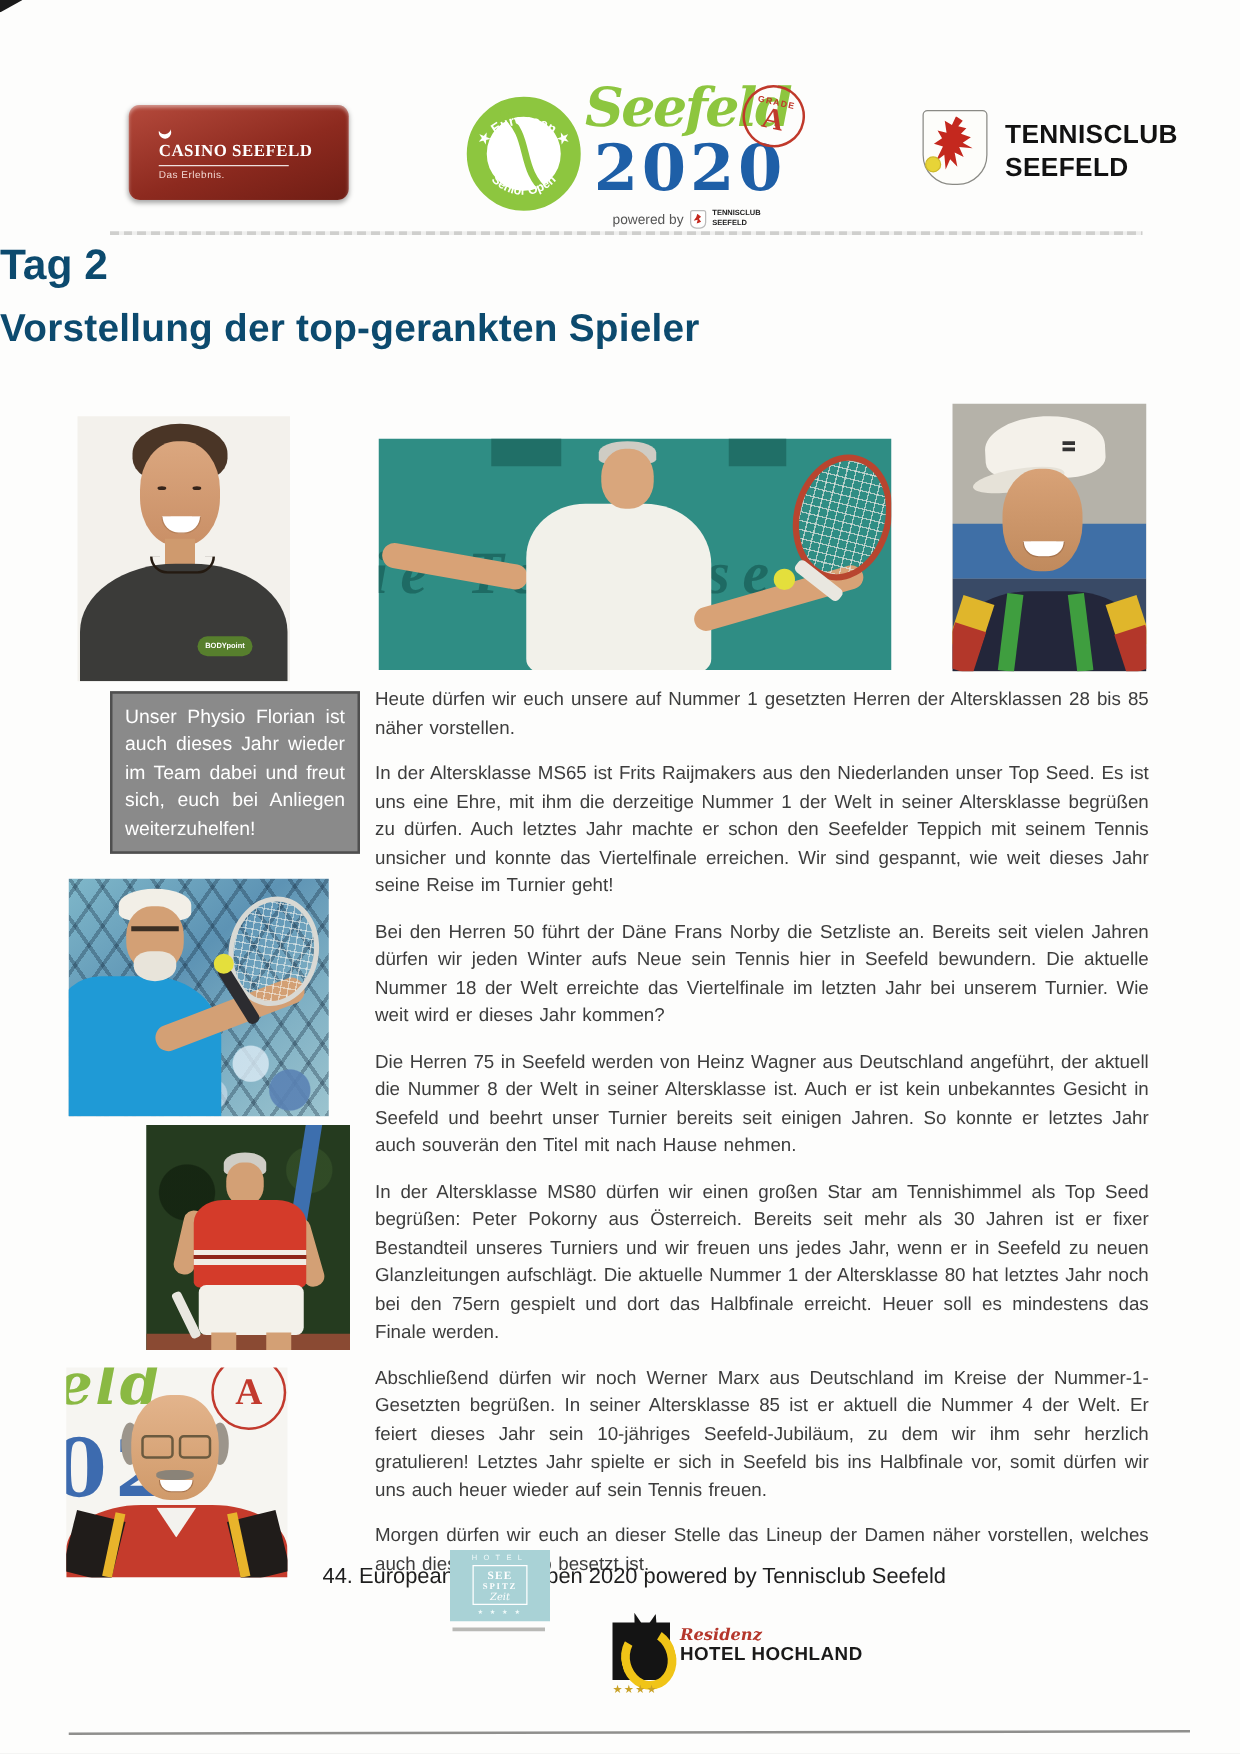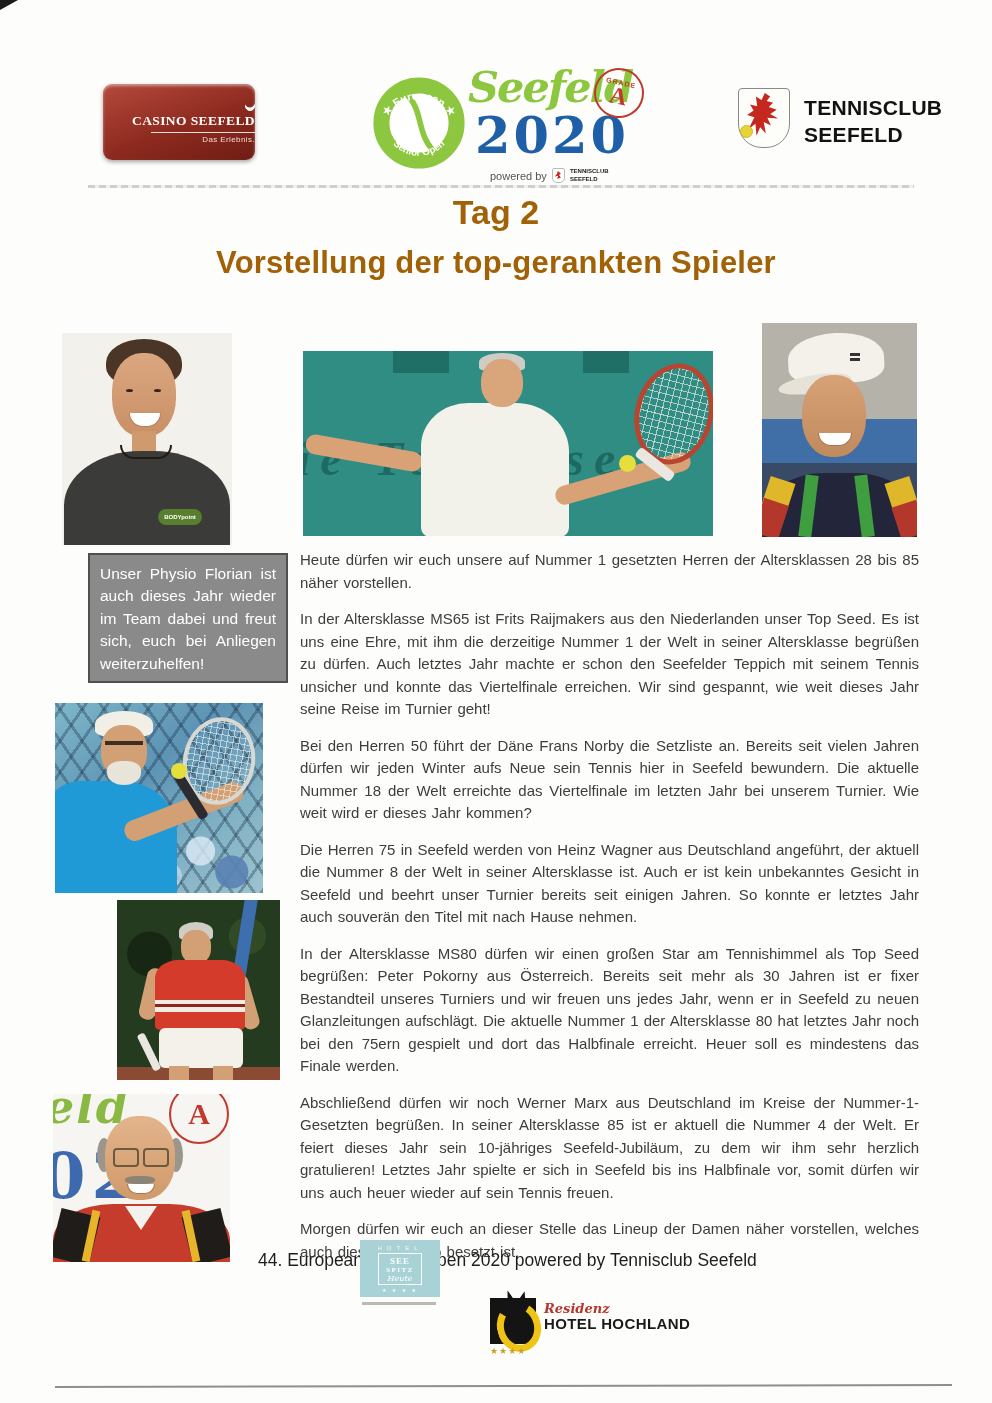--- a/index.html
+++ b/index.html
@@ -11,21 +11,21 @@
   .corner-mark{left:0;top:0;width:18px;height:10px;background:#1a1a1a;
                clip-path:polygon(0 0,100% 0,0 100%);}
   .rule-top{left:88px;right:78px;top:185px;height:3px;
             background:repeating-linear-gradient(90deg,#cfcfcd 0 7px,#efefee 7px 11px);}
   .rule-bottom{left:55px;right:40px;top:1385px;height:2px;background:#8f8f8d;transform:rotate(-0.12deg);}
 
   
   .casino{left:103px;top:84px;width:152px;height:76px;border-radius:9px;
           background:linear-gradient(160deg,#b54a3c 0%,#8d2a1f 55%,#6f1d14 100%);
           box-shadow:inset 0 2px 3px rgba(255,255,255,.45), 0 2px 4px rgba(0,0,0,.35);
-          display:flex;flex-direction:column;align-items:flex-end;justify-content:center;color:#fff;}
+          display:flex;flex-direction:column;align-items:flex-start;justify-content:center;color:#fff;padding-left:24px;}
   .casino .crescent{width:10px;height:10px;border-radius:50%;
           box-shadow:inset -2.5px -2.5px 0 0 #fff;margin-bottom:2px;transform:rotate(40deg);}
   .casino .name{font-family:"Liberation Serif",serif;font-weight:700;font-size:13.5px;letter-spacing:.4px;}
   .casino .line{width:104px;height:1px;background:rgba(255,255,255,.85);margin:3px 0 2px;}
   .casino .tag{font-size:8px;letter-spacing:.4px;color:#f3d9d4;}
 
   .evt{left:372px;top:70px;width:285px;height:118px;}
   .evt-ring{left:0;top:6px;width:94px;height:94px;}
   .evt-script{left:96px;top:-8px;font-family:"DejaVu Serif",serif;font-style:italic;font-weight:700;
               font-size:43px;color:#8dc63f;letter-spacing:-2px;}
@@ -47,21 +47,21 @@
   .club{left:738px;top:88px;display:flex;align-items:flex-start;gap:14px;}
   .shield{width:50px;height:58px;background:#fdfdfa;border:1.5px solid #8a8a85;
           border-radius:4px 4px 24px 24px;position:relative;}
   .shield .lion{position:absolute;left:6px;top:4px;width:36px;height:44px;background:#c4281e;
         clip-path:polygon(55% 0,70% 8%,60% 18%,78% 22%,66% 32%,88% 38%,70% 48%,92% 58%,62% 56%,72% 74%,52% 66%,58% 92%,42% 78%,32% 97%,29% 70%,10% 82%,26% 55%,6% 50%,24% 40%,14% 26%,34% 30%,30% 8%,46% 16%);}
   .shield .ball{position:absolute;left:1px;bottom:9px;width:11px;height:11px;border-radius:50%;
         background:#e7d437;border:1px solid #cdb92c;}
   .club-name{font-size:21px;font-weight:800;color:#121212;line-height:1.3;letter-spacing:.3px;margin-top:6px;}
 
   
-  .titles{left:0;right:0;top:193px;text-align:center;color:#a16207;}
+  .titles{left:0;right:0;top:193px;text-align:left;color:#0c4a6e;}
   .titles .day{font-size:34px;font-weight:700;margin-bottom:13px;}
   .titles .h{font-size:31px;font-weight:700;margin-bottom:11px;letter-spacing:.2px;}
 
   
   .photo{overflow:hidden;}
   .sh{position:absolute;}
 
   .ph-florian{left:62px;top:333px;width:170px;height:212px;background:#f3f1ec;}
   .ph-florian .hair{left:44px;top:6px;width:76px;height:48px;background:#4a3526;border-radius:50% 50% 42% 42%;}
   .ph-florian .face{left:50px;top:20px;width:64px;height:84px;background:linear-gradient(#dba77f,#c98f66);border-radius:46%;}
@@ -375,21 +375,21 @@
   </div>
 
   <div class="abs footer-line">44. European Senior Open 2020 powered by Tennisclub Seefeld</div>
 
   <div class="abs seespitz">
     <div class="sq">
       <div class="hot">HOTEL</div>
       <div class="ibox">
         <div class="l1">SEE</div>
         <div class="l2">SPITZ</div>
-        <div class="scr">Heute</div>
+        <div class="scr">Zeit</div>
       </div>
       <div class="st">★ ★ ★ ★</div>
     </div>
     <div class="tagline"></div>
   </div>
 
   <div class="abs hochland">
     <div class="sq">
       <div class="spike"></div>
       <div class="spike2"></div>

